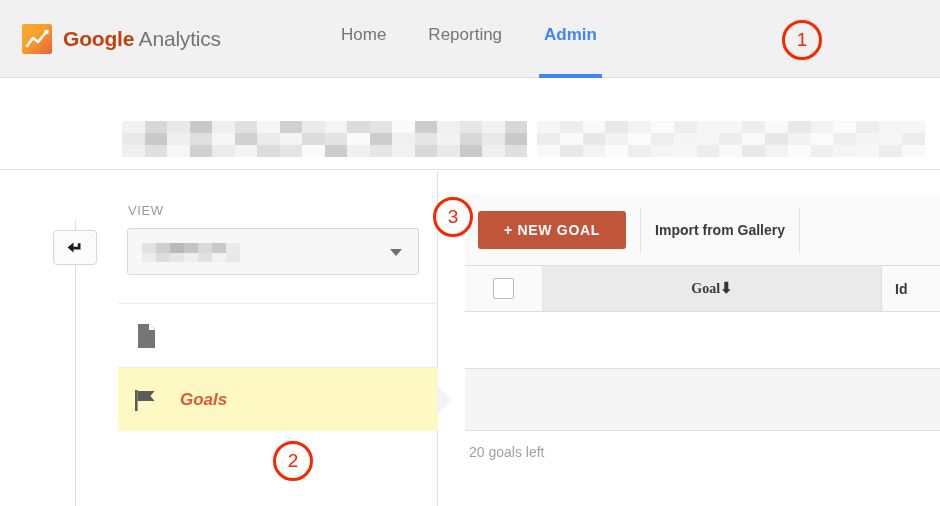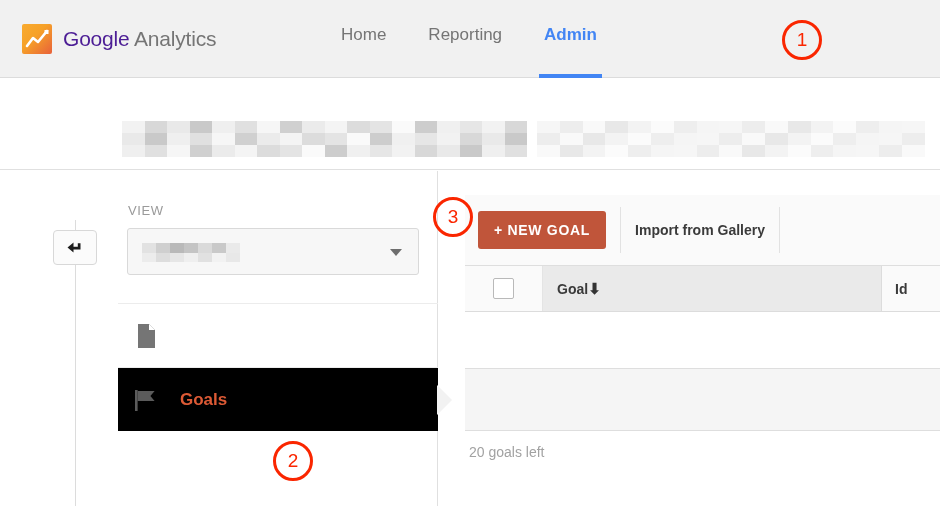--- a/index.html
+++ b/index.html
@@ -41,21 +41,21 @@
     flex: none;
   }
   .brand-logo svg { position: absolute; left: 0; top: 0; }
   .brand-text {
     margin-left: 11px;
     font-size: 21px;
     color: #6e6e6e;
     letter-spacing: -0.2px;
     white-space: nowrap;
   }
-  .brand-text .g-bold { font-weight: normal; color: #4c1d95; }
+  .brand-text .g-bold { font-weight: bold; color: #c2410c; }
   .brand-text .g-light { font-weight: normal; color: #757575; }
 
   .topnav {
     position: absolute;
     left: 320px; top: 0;
     height: 78px;
     display: flex;
     align-items: flex-start;
   }
   .nav-item {
@@ -187,21 +187,21 @@
     display: flex;
     align-items: center;
     justify-content: center;
     color: #757575;
   }
   .menu-item .mi-label {
     margin-left: 17px;
     font-size: 17px;
     color: #5f5f5f;
   }
-  .menu-item.active { background: #000000; }
+  .menu-item.active { background: #fef9c3; font-style: italic; }
   .menu-item.active .mi-label { color: #dd5a35; font-weight: bold; }
   .menu-item.active .mi-icon { color: #5b5b5b; }
   .menu-item.active .pointer {
     position: absolute;
     right: -14px; top: 50%;
     transform: translateY(-50%);
     width: 0; height: 0;
     border-top: 15px solid transparent;
     border-bottom: 15px solid transparent;
     border-left: 15px solid #f2f2f2;
@@ -224,21 +224,21 @@
   }
   .new-goal-btn {
     height: 38px;
     background: #c0553a;
     color: #ffffff;
     font-size: 14px;
     font-weight: bold;
     letter-spacing: 0.7px;
     border: none;
     border-radius: 3px;
-    padding: 0 16px;
+    padding: 0 26px;
     cursor: pointer;
     font-family: "Liberation Sans", sans-serif;
   }
   .tb-divider {
     width: 1px;
     height: 46px;
     background: #e2e2e2;
     margin: 0 14px;
     flex: none;
   }
@@ -278,22 +278,23 @@
     background: #ffffff;
     border: 1px solid #b9b9b9;
     border-radius: 2px;
     cursor: pointer;
   }
   .th-goal {
     flex: 1;
     padding: 12px 14px;
     background: #eaeaea;
     border-right: 1px solid #dcdcdc;
-    justify-content: flex-start;
-    cursor: pointer;
+    justify-content: center;
+    cursor: pointer;
+    font-family: Liberation Serif, serif;
   }
   .sort-arrow { font-size: 15px; color: #333333; line-height: 1; }
   .th-id {
     width: 58px;
     padding-left: 13px;
     cursor: pointer;
   }
   .trow { height: 56px; border-bottom: 1px solid #dedede; }
   .trow.r1 { background: #ffffff; }
   .trow.r2 { background: #f5f5f5; height: 61px; }

